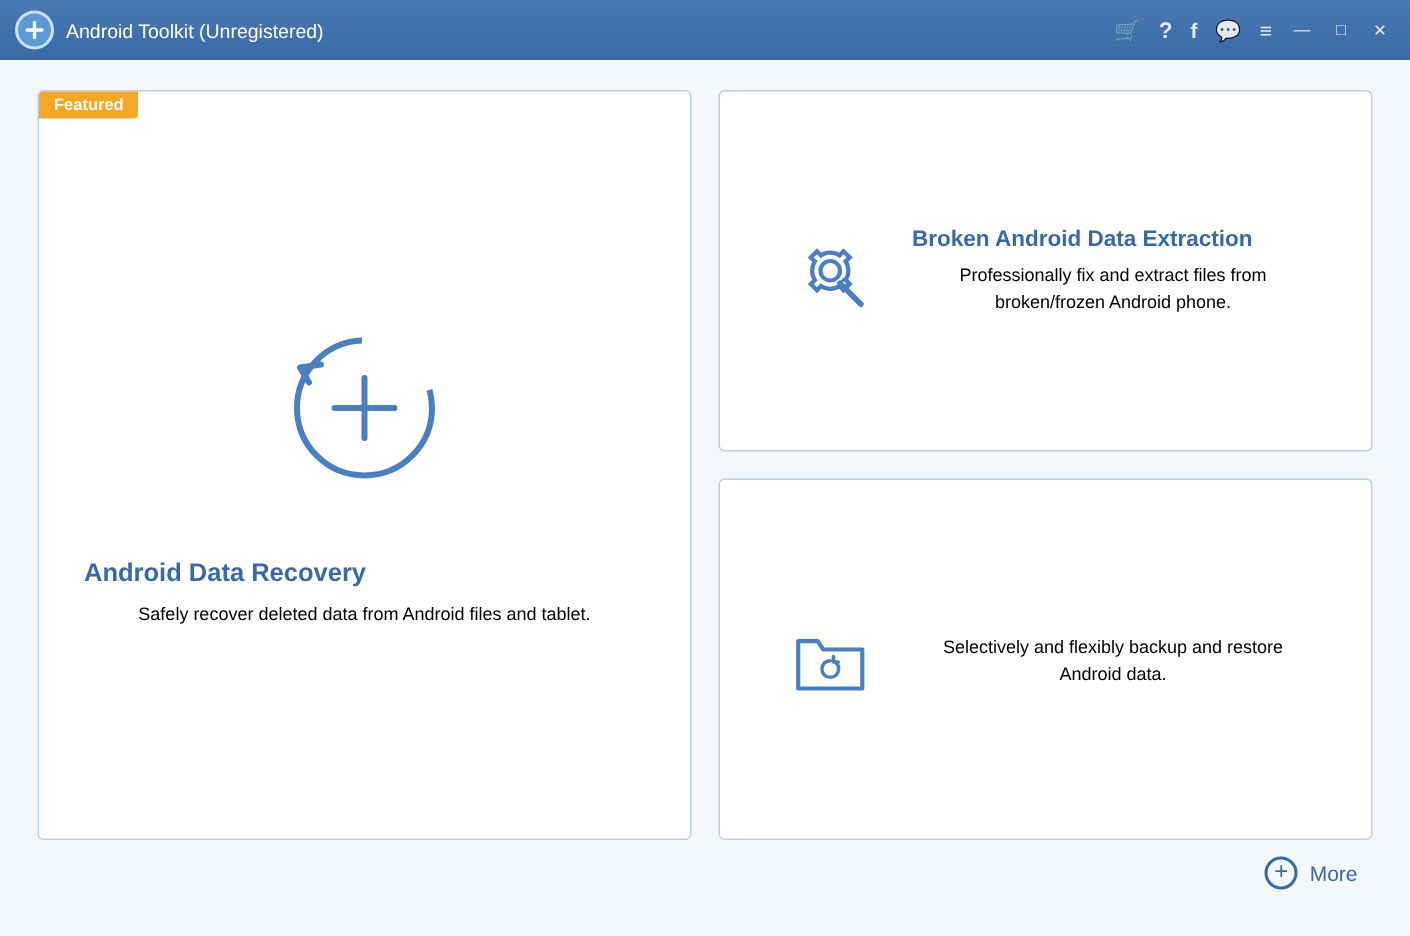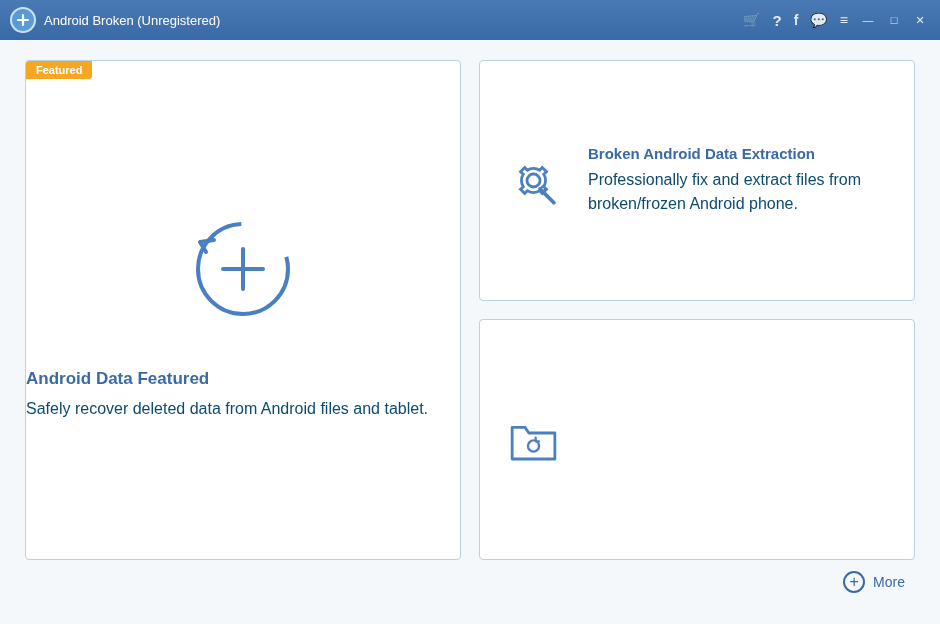--- a/index.html
+++ b/index.html
@@ -93,20 +93,21 @@
       transition: box-shadow 0.2s;
     }
 
     
     .card-featured {
       grid-row: 1 / 3;
       display: flex;
       flex-direction: column;
       align-items: center;
       justify-content: center;
+      padding: 30px;
     }
 
     .featured-badge {
       position: absolute;
       top: 0;
       left: 0;
       background: #f5a623;
       color: white;
       font-size: 11px;
       font-weight: 600;
@@ -133,32 +134,33 @@
       font-weight: 600;
       color: #3a6aa5;
       margin-bottom: 8px;
       text-align: left;
       width: 100%;
     }
     .card-featured .card-title {
       text-align: left;
     }
     .card-desc {
-      font-size: 16px;
-      color: #0c4a6e;
+      font-size: 12px;
+      color: #000000;
       line-height: 1.5;
       width: 100%;
+      text-align: center;
     }
 
     
     .card-small {
       display: flex;
       flex-direction: row;
       align-items: center;
-      padding: 25px 18px;
+      padding: 25px 38px;
       gap: 20px;
     }
     .card-small-icon {
       flex-shrink: 0;
       width: 70px;
       display: flex;
       align-items: center;
       justify-content: center;
     }
     .card-small-icon svg {
@@ -209,21 +211,21 @@
 </head>
 <body>
 
 <div class="title-bar">
   <div class="title-bar-logo">
     <svg width="16" height="16" viewBox="0 0 16 16">
       <line x1="8" y1="3" x2="8" y2="13" stroke="white" stroke-width="2.2" stroke-linecap="round"></line>
       <line x1="3" y1="8" x2="13" y2="8" stroke="white" stroke-width="2.2" stroke-linecap="round"></line>
     </svg>
   </div>
-  <span class="title-bar-title">Android Broken (Unregistered)</span>
+  <span class="title-bar-title">Android Toolkit (Unregistered)</span>
   <div class="title-bar-icons">
     <span class="title-bar-icon">🛒</span>
     <span class="title-bar-icon" style="font-size:15px;font-weight:bold;">?</span>
     <span class="title-bar-icon" style="font-weight:bold;">f</span>
     <span class="title-bar-icon">💬</span>
     <span class="title-bar-icon">≡</span>
   </div>
   <div class="title-bar-controls">
     <div class="ctrl-btn">—</div>
     <div class="ctrl-btn">□</div>
@@ -240,21 +242,21 @@
         <svg viewBox="0 0 130 130" fill="none" xmlns="http://www.w3.org/2000/svg">
 
           <circle cx="65" cy="65" r="45" stroke="#4a7fc1" stroke-width="4" fill="none" stroke-dasharray="240 60" stroke-dashoffset="30"></circle>
 
           <path d="M28 48 L22 38 L36 36" stroke="#4a7fc1" stroke-width="4" stroke-linecap="round" stroke-linejoin="round" fill="none"></path>
 
           <line x1="65" y1="45" x2="65" y2="85" stroke="#4a7fc1" stroke-width="4" stroke-linecap="round"></line>
           <line x1="45" y1="65" x2="85" y2="65" stroke="#4a7fc1" stroke-width="4" stroke-linecap="round"></line>
         </svg>
       </div>
-      <div class="card-title">Android Data Featured</div>
+      <div class="card-title">Android Data Recovery</div>
       <div class="card-desc">Safely recover deleted data from Android files and tablet.</div>
     </div>
 
     <div class="card card-small">
       <div class="card-small-icon">
         <svg viewBox="0 0 70 70" fill="none" xmlns="http://www.w3.org/2000/svg">
 
           <path d="M35 22 C37.5 22 39.8 22.7 41.7 24 L44.5 21 L49 25.5 L46 28.3 C47.3 30.2 48 32.5 48 35 C48 37.5 47.3 39.8 46 41.7 L49 44.5 L44.5 49 L41.7 46 C39.8 47.3 37.5 48 35 48 C32.5 48 30.2 47.3 28.3 46 L25.5 49 L21 44.5 L24 41.7 C22.7 39.8 22 37.5 22 35 C22 32.5 22.7 30.2 24 28.3 L21 25.5 L25.5 21 L28.3 24 C30.2 22.7 32.5 22 35 22Z" stroke="#4a7fc1" stroke-width="3" fill="none"></path>
 
           <circle cx="35" cy="35" r="7" stroke="#4a7fc1" stroke-width="3" fill="none"></circle>
@@ -274,20 +276,21 @@
         <svg viewBox="0 0 70 70" fill="none" xmlns="http://www.w3.org/2000/svg">
 
           <path d="M12 22 L12 56 L58 56 L58 28 L30 28 L26 22 Z" stroke="#4a7fc1" stroke-width="3" fill="none" stroke-linejoin="round"></path>
 
           <path d="M35 36 C31.7 36 29 38.7 29 42 C29 45.3 31.7 48 35 48 C38.3 48 41 45.3 41 42 C41 39.5 39.5 37.3 37.3 36.4" stroke="#4a7fc1" stroke-width="2.5" stroke-linecap="round" fill="none"></path>
 
           <path d="M37.3 33 L37.3 37 L40.8 37" stroke="#4a7fc1" stroke-width="2.5" stroke-linecap="round" stroke-linejoin="round" fill="none"></path>
         </svg>
       </div>
       <div class="card-small-text">
+        <div class="card-desc">Selectively and flexibly backup and restore Android data.</div>
       </div>
     </div>
 
   </div>
 
   <div class="bottom-bar">
     <button class="more-btn">
       <div class="more-circle">+</div>
       <span>More</span>
     </button>

